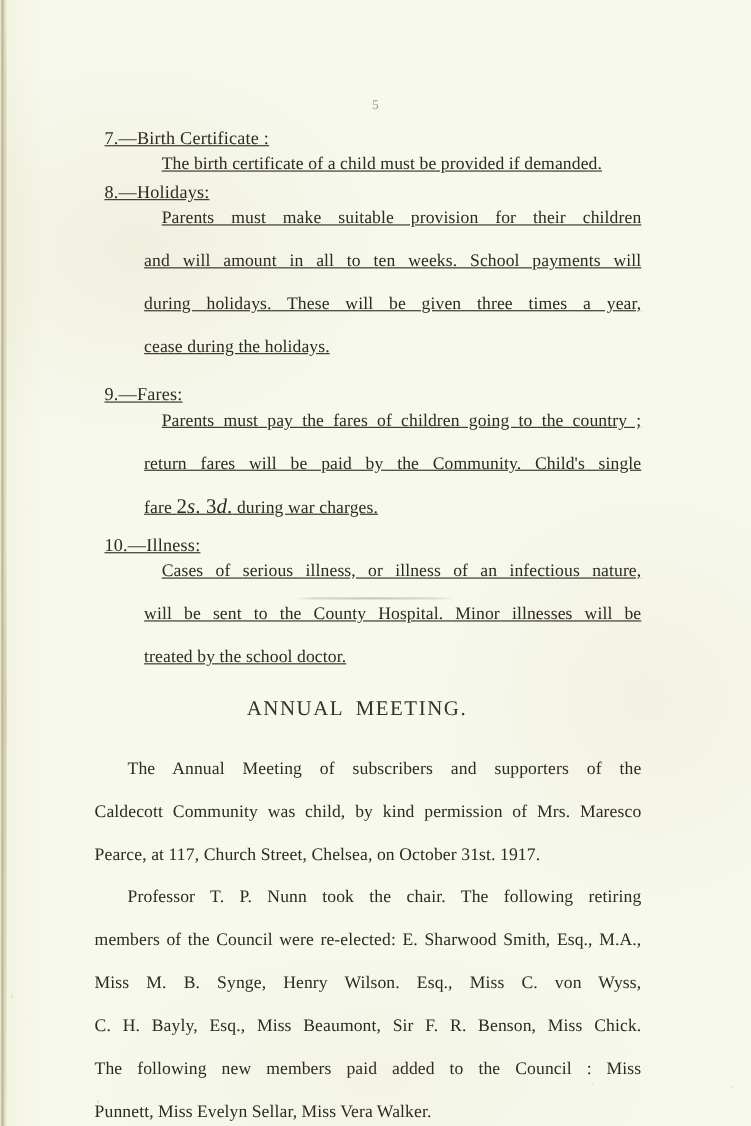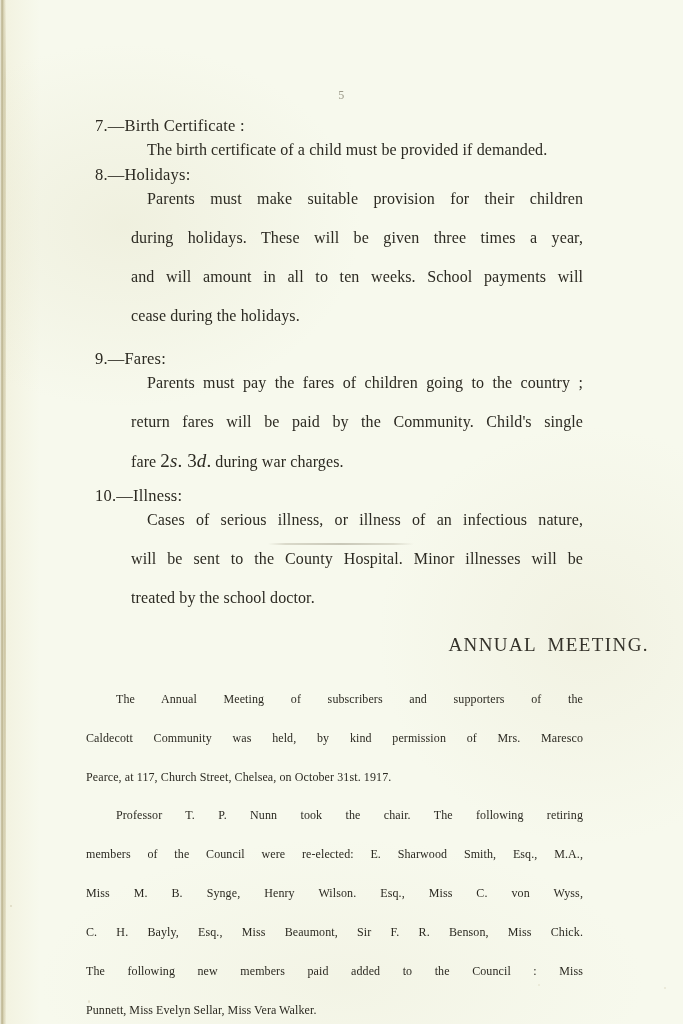--- a/index.html
+++ b/index.html
@@ -77,20 +77,21 @@
     color: #9c9a8a;
     letter-spacing: .5px;
   }
 
   
   .column {
     position: absolute;
     left: 131px;
     top: 0;
     width: 452px;
+    text-decoration: underline;
   }
 
   .rule-item {
     margin-bottom: 0;
   }
 
   .rule-head {
     margin-left: -36px;
     font-size: 16.5px;
     line-height: 1.25;
@@ -137,37 +138,37 @@
       rgba(180,174,150,0) 100%);
     opacity: .55;
   }
 
   
   .section-title {
     position: absolute;
     left: 0;
     top: 634px;
     width: 649px;
-    text-align: right;
+    text-align: center;
     font-size: 19px;
     letter-spacing: 1.4px;
     word-spacing: 5px;
     color: #34322a;
   }
 
   
   .meeting {
     position: absolute;
     left: 86px;
     top: 690px;
     width: 497px;
   }
 
   .para {
-    font-size: 12px;
+    font-size: 16px;
     line-height: 19.5px;
     text-align: justify;
     text-indent: 30px;
     letter-spacing: .1px;
     margin: 0 0 18px 0;
   }
 
   
   .para.tight {
     word-spacing: -0.2px;
@@ -213,22 +214,22 @@
       <div class="rule-head"><span>7.—</span><span>Birth Certificate :</span></div>
       <div class="rule-body">
         <span class="line indent-sm last">The birth certificate of a child must be provided if demanded.</span>
       </div>
     </div>
 
     <div class="rule-item gap-8">
       <div class="rule-head"><span>8.—</span><span>Holidays:</span></div>
       <div class="rule-body">
         <span class="line indent-sm">Parents must make suitable provision for their children</span>
+        <span class="line">and will amount in all to ten weeks. School payments will</span>
         <span class="line">during holidays. These will be given three times a year,</span>
-        <span class="line">and will amount in all to ten weeks. School payments will</span>
         <span class="line last">cease during the holidays.</span>
       </div>
     </div>
 
     <div class="rule-item gap-9">
       <div class="rule-head"><span>9.—</span><span>Fares:</span></div>
       <div class="rule-body">
         <span class="line indent-sm">Parents must pay the fares of children going to the country ;</span>
         <span class="line">return fares will be paid by the Community. Child's single</span>
         <span class="line last">fare <span class="amount"><span>2</span><i>s</i>. <span>3</span><i>d</i>.</span> during war charges.</span>
@@ -247,21 +248,21 @@
   </div>
 
   <div class="divider"></div>
 
   <div class="section-title">ANNUAL MEETING.</div>
 
   <div class="meeting">
 
     <p class="para">
       <span class="line indent">The Annual Meeting of subscribers and supporters of the</span>
-      <span class="line">Caldecott Community was held, by kind permission of Mrs. Maresco</span>
+      <span class="line">Caldecott Community was child, by kind permission of Mrs. Maresco</span>
       <span class="line last">Pearce, at 117, Church Street, Chelsea, on October 31st. 1917.</span>
     </p>
 
     <p class="para tight">
       <span class="line indent">Professor T. P. Nunn took the chair. The following retiring</span>
       <span class="line">members of the Council were re-elected: E. Sharwood Smith, Esq., M.A.,</span>
       <span class="line">Miss M. B. Synge, Henry Wilson. Esq., Miss C. von Wyss,</span>
       <span class="line">C. H. Bayly, Esq., Miss Beaumont, Sir F. R. Benson, Miss Chick.</span>
       <span class="line">The following new members paid added to the Council : Miss</span>
       <span class="line last">Punnett, Miss Evelyn Sellar, Miss Vera Walker.</span>

